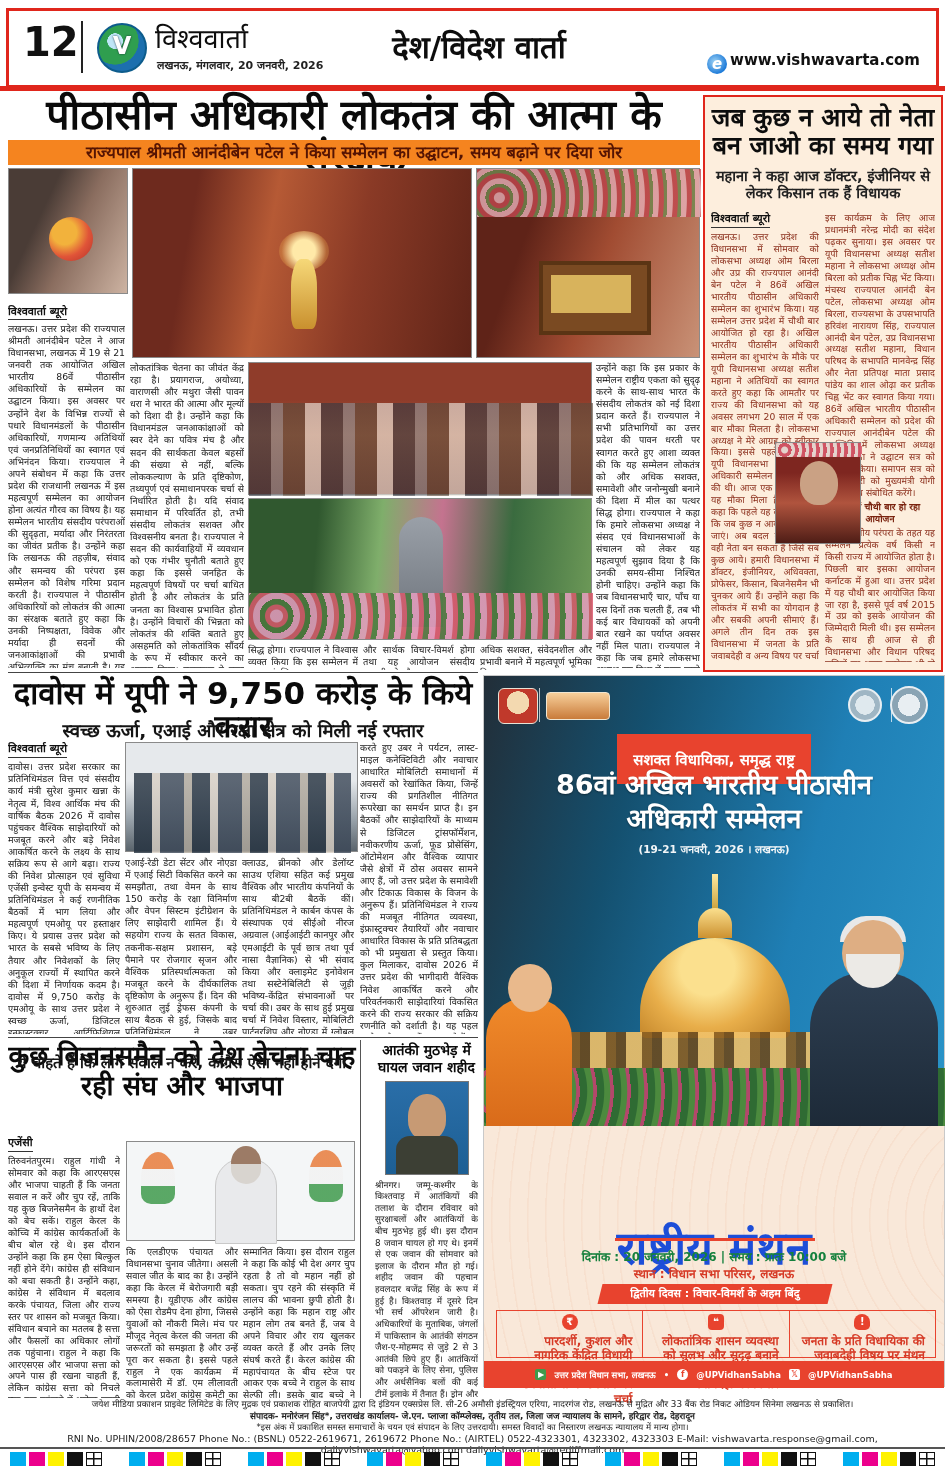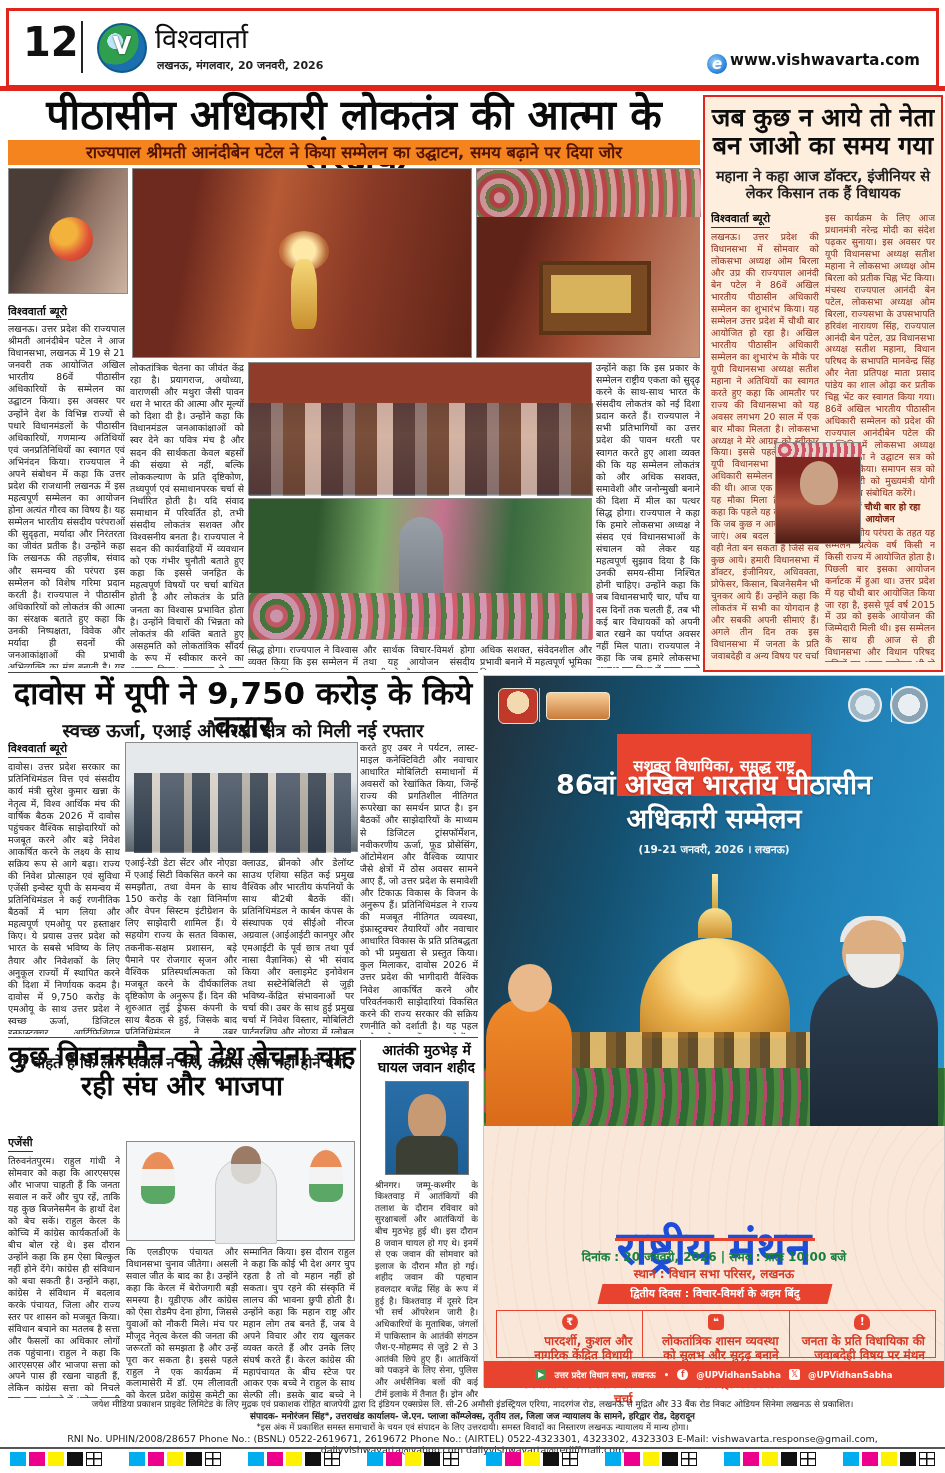--- a/index.html
+++ b/index.html
@@ -128,21 +128,21 @@
       background:radial-gradient(circle at 50% 40%,#f3d9b0 0 40%,#c0392b 41%);border-radius:6px;border:1px solid #e8e2d5;}
   .ad-logo2{position:absolute;left:62px;top:16px;width:62px;height:26px;border-radius:4px;
       background:linear-gradient(#f7cf9a,#c97b3a);border:1px solid #f0e6d2;}
   .ad-sep{position:absolute;left:55px;top:12px;width:1px;height:34px;background:rgba(255,255,255,.7);}
   .ad-logo3{position:absolute;right:62px;top:12px;width:30px;height:30px;border-radius:50%;border:2px solid #e8eef2;
       background:radial-gradient(circle,#dfe9ee 0 45%,#9fb6c4 46%);}
   .ad-logo4{position:absolute;right:16px;top:10px;width:34px;height:34px;border-radius:50%;border:2px solid #e8eef2;
       background:radial-gradient(circle,#e8eef2 0 45%,#8aa4b4 46%);}
   .ad-sep2{position:absolute;right:52px;top:12px;width:1px;height:34px;background:rgba(255,255,255,.7);}
   .ad-badge{position:absolute;left:0;right:0;top:58px;text-align:center;}
-  .ad-badge span{display:inline-block;background:#e8432e;color:#fff;font-size:15px;font-weight:bold;padding:21px 16px;}
+  .ad-badge span{display:inline-block;background:#e8432e;color:#fff;font-size:15px;font-weight:bold;padding:15px 16px;}
   .ad-title{position:absolute;left:0;right:0;top:92px;color:#fff;font-size:27px;font-weight:bold;line-height:1.25;text-align:center;text-shadow:0 1px 2px rgba(0,0,0,.4);}
   .ad-dates{position:absolute;left:0;right:0;top:166px;color:#f2f6f8;font-size:10.5px;font-weight:bold;text-align:center;}
   .dome-base{position:absolute;left:0;top:392px;width:462px;height:58px;
       background:repeating-radial-gradient(circle at 6% 40%,#2f6b33 0 7px,#4c8a3e 8px 13px,#b3486b 14px 17px);}
   .arches{position:absolute;left:60px;top:356px;width:340px;height:40px;
       background:repeating-linear-gradient(90deg,#6b4a1e 0 10px,#f0c169 10px 26px,#8a5e22 26px 36px);opacity:.9;}
   .dome{position:absolute;left:156px;top:262px;width:150px;height:100px;border-radius:75px 75px 6px 6px;
       background:radial-gradient(circle at 45% 30%,#fbe08e 0 25%,#e8ae4a 55%,#b97b22);} 
   .dome-top{position:absolute;left:214px;top:232px;width:34px;height:30px;border-radius:17px 17px 0 0;
       background:linear-gradient(#fbe08e,#cc9130);}
@@ -200,20 +200,21 @@
 <body>
 
 <div class="abs hdr">
   <div class="abs pagenum">12</div>
   <div class="abs hdr-vline"></div>
   <div class="abs logo">
       <div class="v">V</div>
     </div>
   <div class="abs masthead">विश्ववार्ता</div>
   <div class="abs dateline">लखनऊ,  मंगलवार, 20 जनवरी, 2026</div>
+  <div class="abs section-title ctr">देश/विदेश वार्ता</div>
   <div class="abs site"><span class="e-icon">e</span><span>www.vishwavarta.com</span></div>
 </div>
 <div class="abs redrule"></div>
 
 <div class="abs lead-headline ctr">पीठासीन अधिकारी लोकतंत्र की आत्मा के संरक्षक</div>
 <div class="abs lead-band ctr">राज्यपाल श्रीमती आनंदीबेन पटेल ने  किया सम्मेलन का उद्घाटन, समय बढ़ाने पर दिया जोर</div>
 
 <div class="abs photo ph-bouquet">
     <div class="fl"></div>
   </div>

